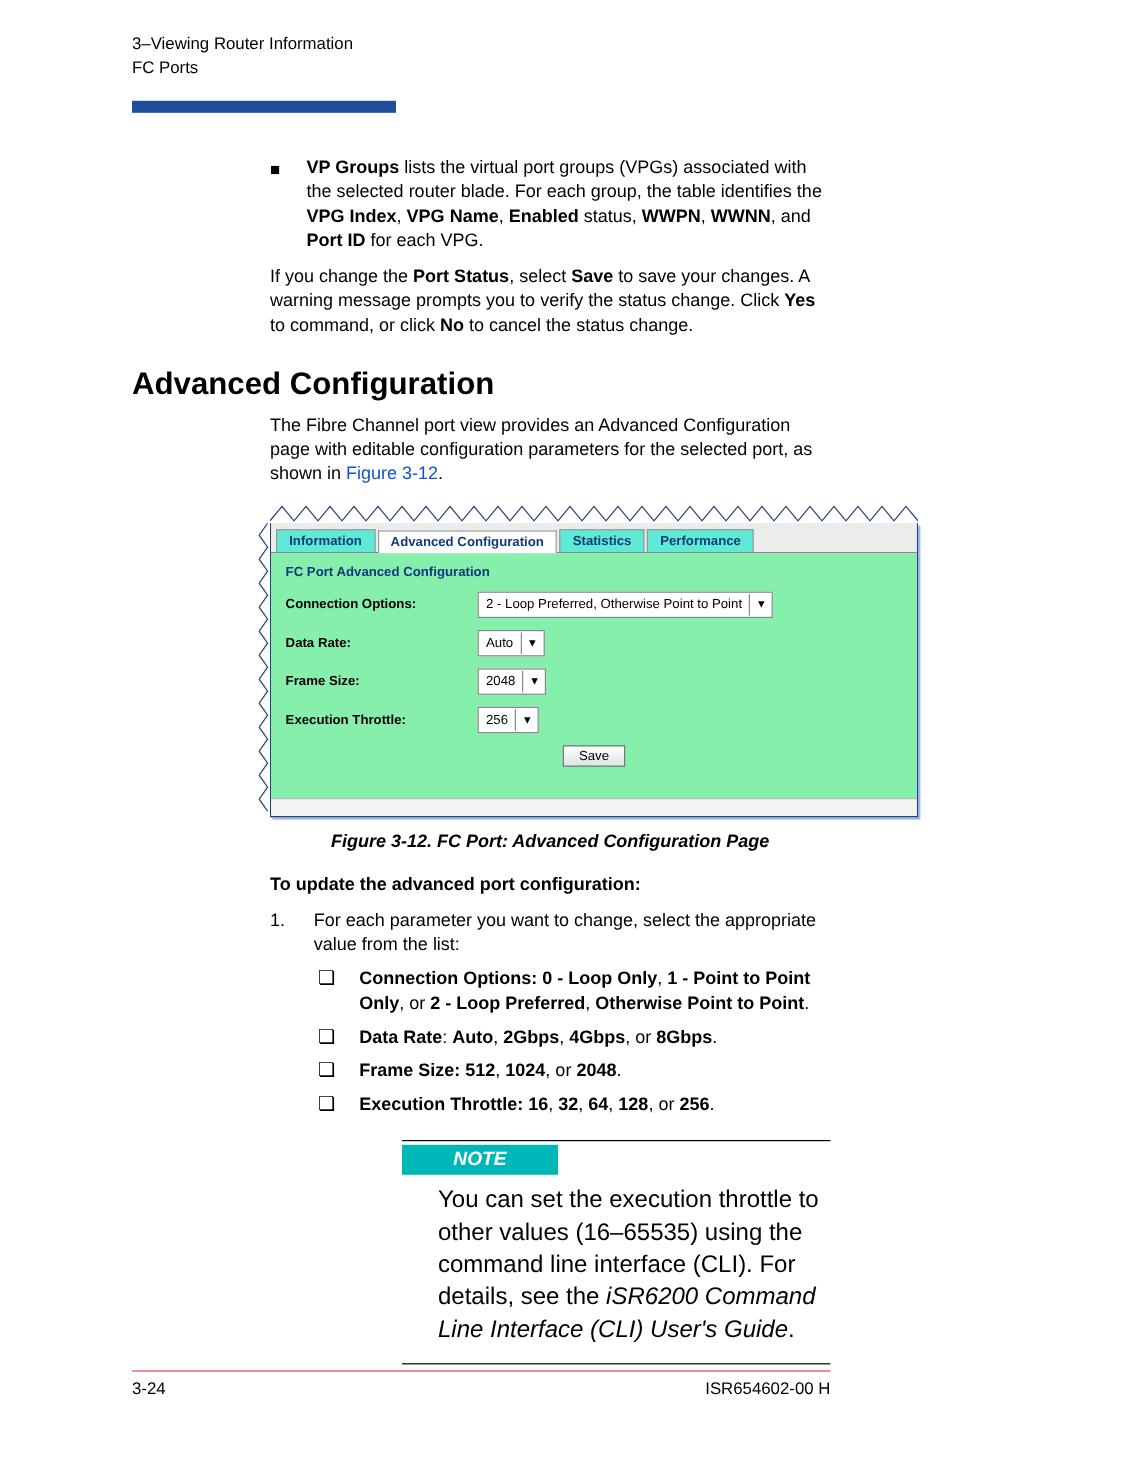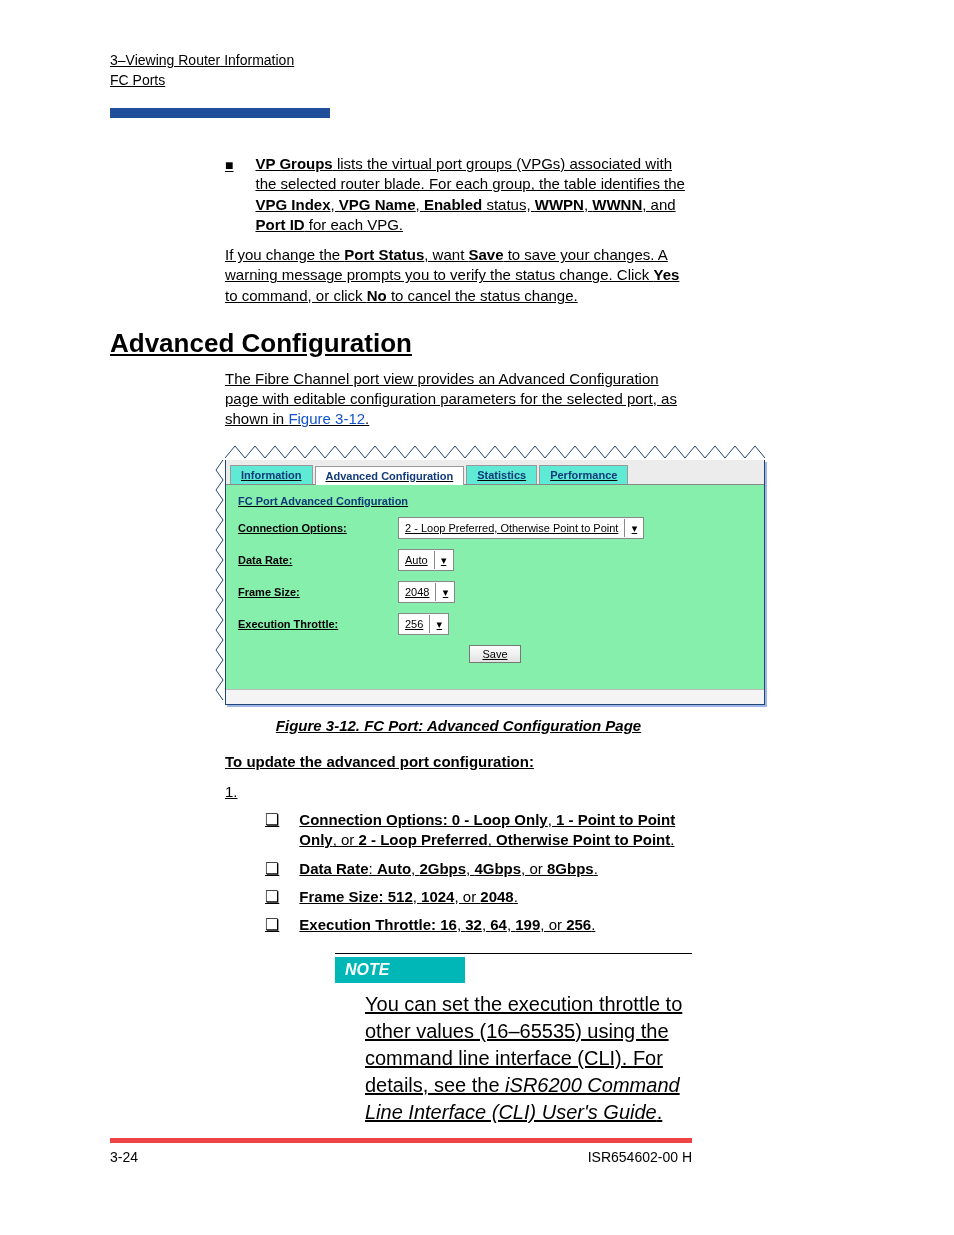--- a/index.html
+++ b/index.html
@@ -6,23 +6,22 @@
     margin: 0;
     padding: 0;
     font-family: Arial, Helvetica, sans-serif;
     background: #fff;
     color: #000;
   }
   .page {
     width: 792px;
     min-height: 1235px;
     box-sizing: border-box;
-    padding: 51px 100px 40px 110px;
+    padding: 27px 100px 40px 110px;
     position: relative;
-    text-decoration: underline;
   }
   .header-area {
     font-size: 14px;
     line-height: 1.4;
   }
   .blue-bar {
     height: 10px;
     background: #1f4e9b;
     width: 220px;
     margin-top: 18px;
@@ -168,33 +167,34 @@
     background: #00b7b7;
     color: #fff;
     font-weight: bold;
     font-style: italic;
     padding: 2px 10px;
     display: inline-block;
     width: 130px;
     box-sizing: border-box;
     margin: 3px 0 8px 0;
     font-size: 16px;
+    text-align: center;
   }
   .note-text {
     margin-left: 30px;
     font-size: 20px;
     line-height: 1.35;
   }
   .italic { font-style: italic; }
   .footer {
     position: absolute;
     bottom: 70px;
     left: 110px;
     right: 100px;
-    border-top: 5px solid #ef4444;
+    border-top: 1px solid #ef4444;
     font-size: 14px;
     padding-top: 6px;
     display: flex;
     justify-content: space-between;
   }
   .left-jag-col {
     position:absolute;
     left:-10px;
     top:16px;
     bottom:0;
@@ -218,21 +218,21 @@
 
   <div class="body-text">
     <div class="bullet-row">
       <div class="bullet-sq">■</div>
       <div>
         <span class="bold">VP Groups</span><span> lists the virtual port groups (VPGs) associated with the selected router blade. For each group, the table identifies the </span><span class="bold">VPG Index</span>, <span class="bold">VPG Name</span>, <span class="bold">Enabled</span><span> status, </span><span class="bold">WWPN</span>, <span class="bold">WWNN</span><span>, and </span><span class="bold">Port ID</span><span> for each VPG.</span>
       </div>
     </div>
 
     <div class="para">
-      <span>If you change the </span><span class="bold">Port Status</span><span>, want </span><span class="bold">Save</span><span> to save your changes. A warning message prompts you to verify the status change. Click </span><span class="bold">Yes</span><span> to command, or click </span><span class="bold">No</span><span> to cancel the status change.</span>
+      <span>If you change the </span><span class="bold">Port Status</span><span>, select </span><span class="bold">Save</span><span> to save your changes. A warning message prompts you to verify the status change. Click </span><span class="bold">Yes</span><span> to command, or click </span><span class="bold">No</span><span> to cancel the status change.</span>
     </div>
   </div>
 
   <h2 class="section">Advanced Configuration</h2>
 
   <div class="body-text">
     <div class="para">
       <span>The Fibre Channel port view provides an Advanced Configuration page with editable configuration parameters for the selected port, as shown in </span><span class="fig-link">Figure 3-12</span><span>.</span>
     </div>
   </div>
@@ -295,38 +295,39 @@
     </div>
   </div>
 
   <div class="figure-caption" style="margin-left:115px;">Figure 3-12. FC Port: Advanced Configuration Page</div>
 
   <div class="body-text">
     <div class="bold para">To update the advanced port configuration:</div>
 
     <div class="ol-item">
       <div>1.</div>
+      <div>For each parameter you want to change, select the appropriate value from the list:</div>
     </div>
 
     <div class="sub-bullets">
       <div class="sub-row">
         <div class="hollow-sq">❏</div>
         <div><span class="bold">Connection Options: 0 - Loop Only</span><span>, </span><span class="bold">1 - Point to Point Only</span><span>, or </span><span class="bold">2 - Loop Preferred</span><span>, </span><span class="bold">Otherwise Point to Point</span><span>.</span></div>
       </div>
       <div class="sub-row">
         <div class="hollow-sq">❏</div>
         <div><span class="bold">Data Rate</span><span>: </span><span class="bold">Auto</span><span>, </span><span class="bold">2Gbps</span><span>, </span><span class="bold">4Gbps</span><span>, or </span><span class="bold">8Gbps</span><span>.</span></div>
       </div>
       <div class="sub-row">
         <div class="hollow-sq">❏</div>
         <div><span class="bold">Frame Size: 512</span><span>, </span><span class="bold">1024</span><span>, or </span><span class="bold">2048</span><span>.</span></div>
       </div>
       <div class="sub-row">
         <div class="hollow-sq">❏</div>
-        <div><span class="bold">Execution Throttle: 16</span><span>, </span><span class="bold">32</span><span>, </span><span class="bold">64</span><span>, </span><span class="bold">199</span><span>, or </span><span class="bold">256</span><span>.</span></div>
+        <div><span class="bold">Execution Throttle: 16</span><span>, </span><span class="bold">32</span><span>, </span><span class="bold">64</span><span>, </span><span class="bold">128</span><span>, or </span><span class="bold">256</span><span>.</span></div>
       </div>
 
       <div class="note-box">
         <div class="note-title">NOTE</div>
         <div class="note-text">
           <span>You can set the execution throttle to other values (16–65535) using the command line interface (CLI). For details, see the </span><span class="italic">iSR6200 Command Line Interface (CLI) User's Guide</span><span>.</span>
         </div>
       </div>
     </div>
   </div>

